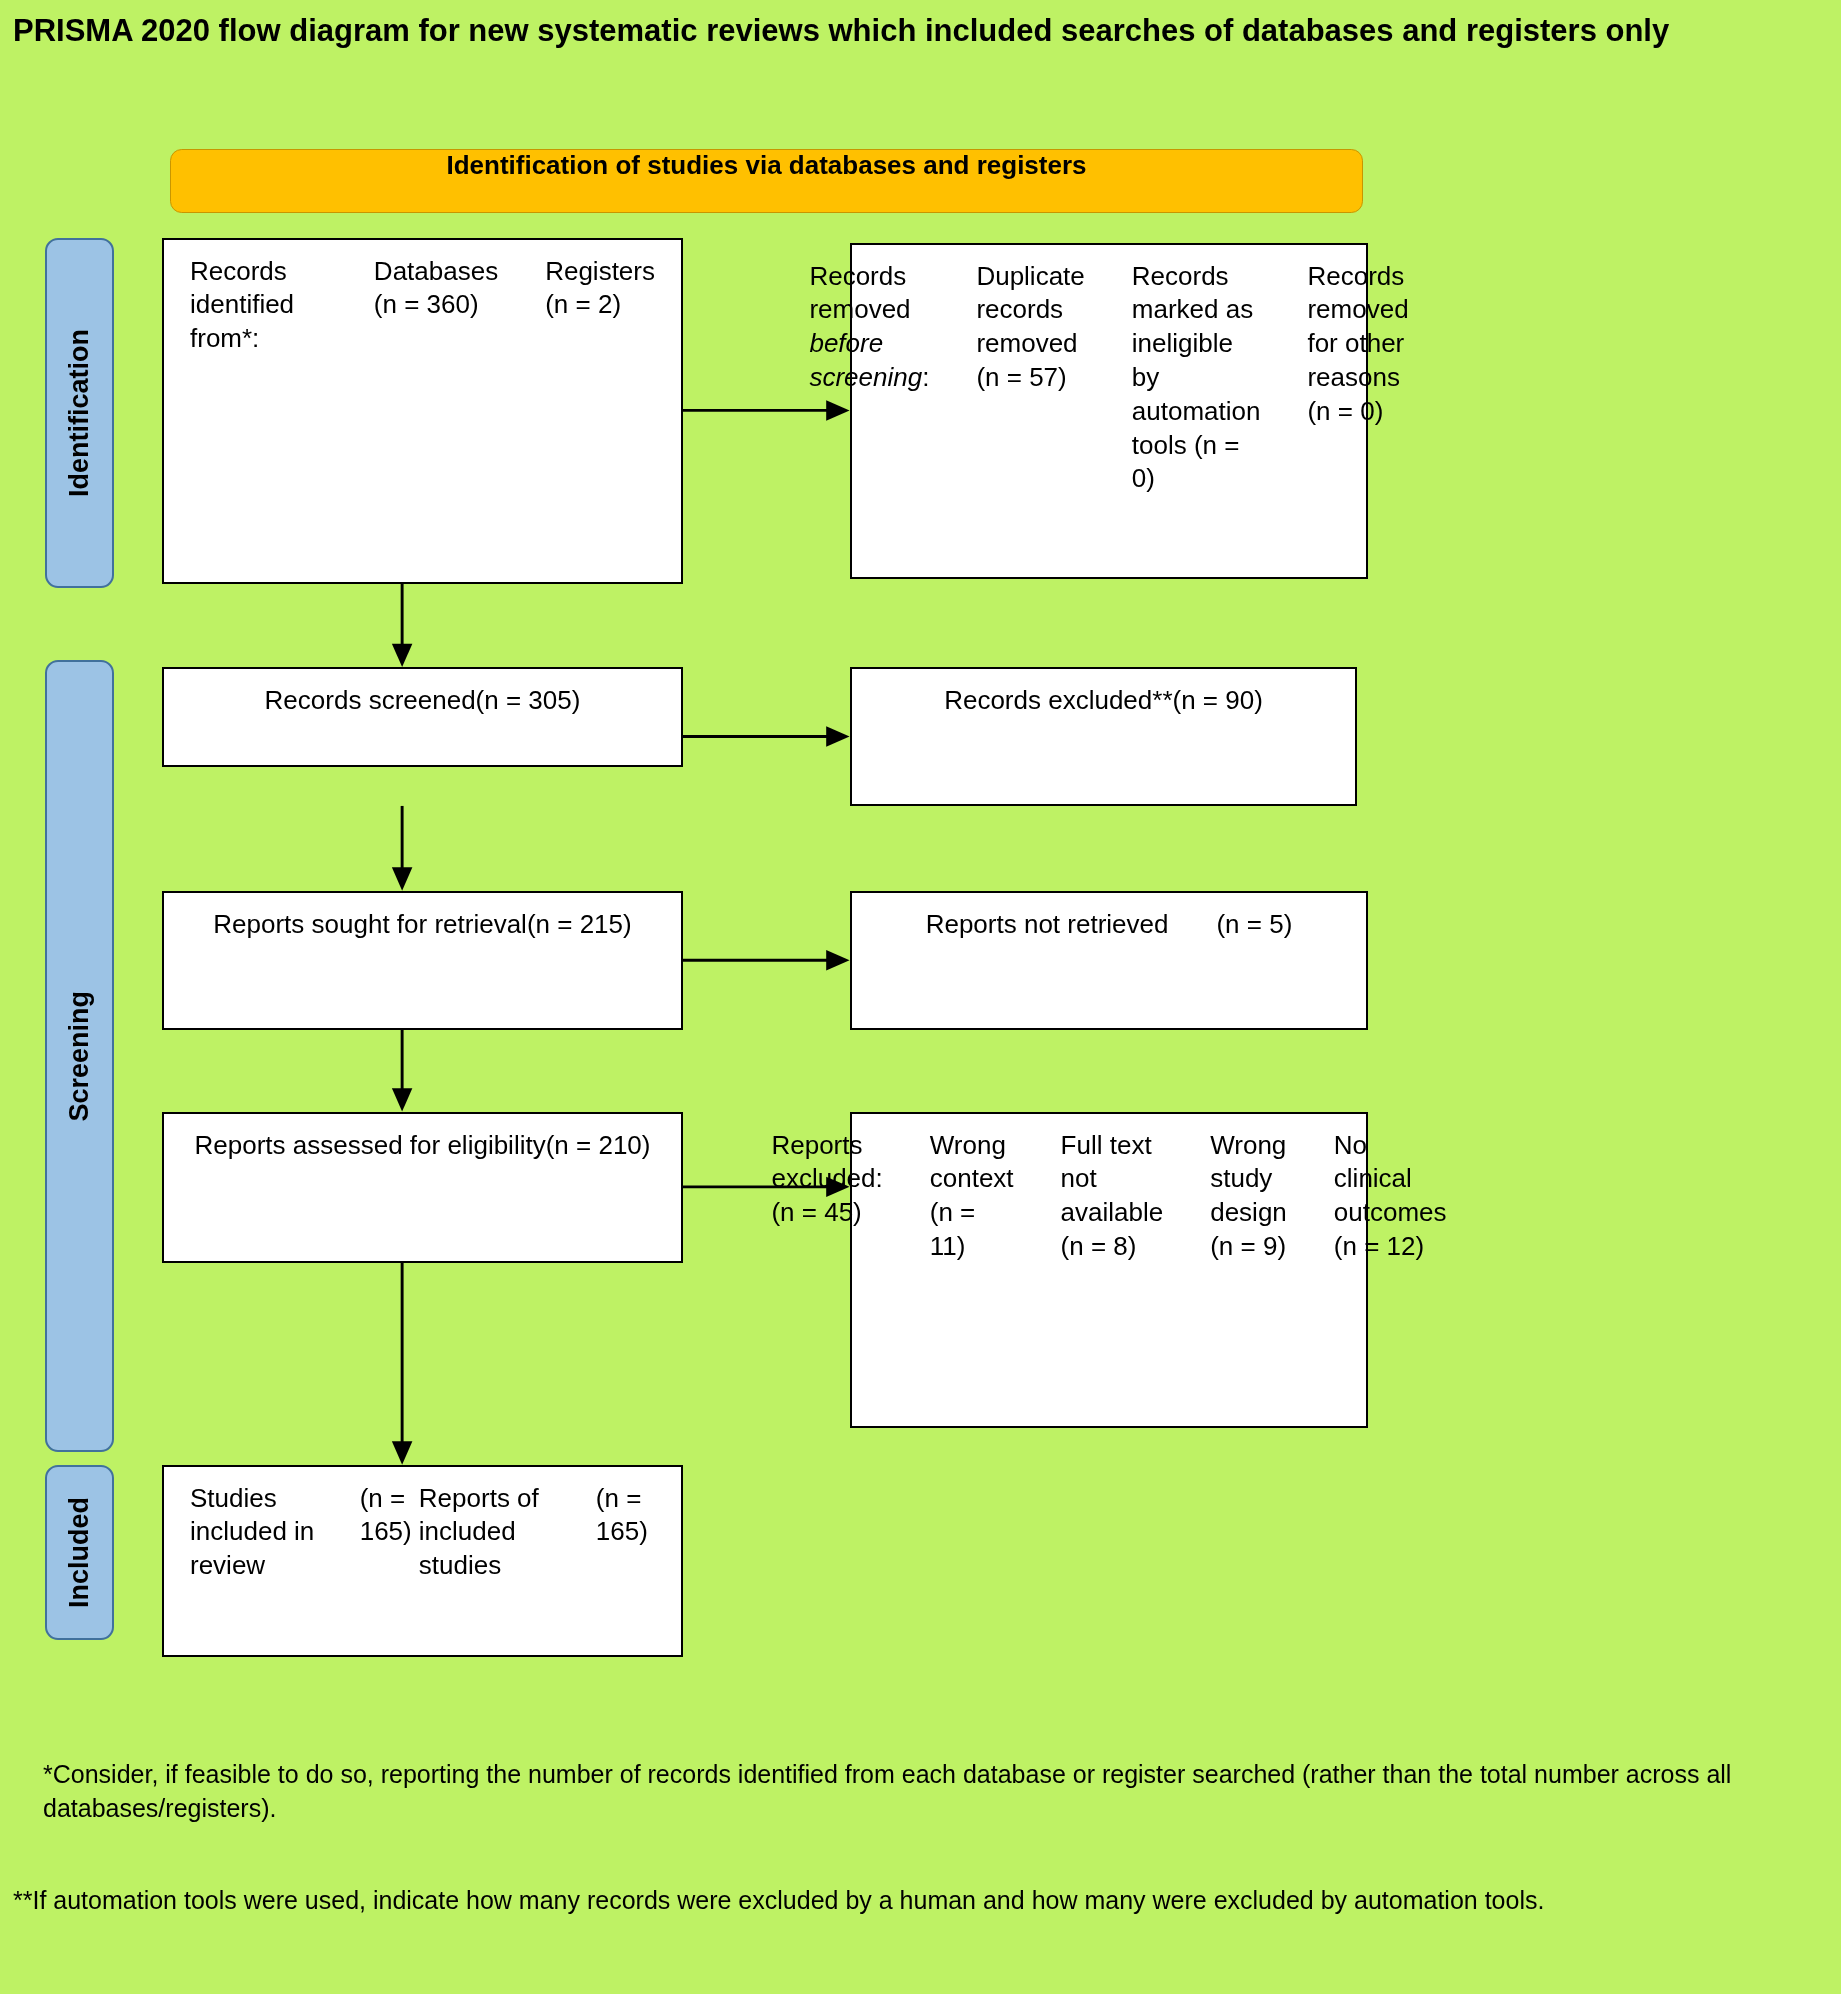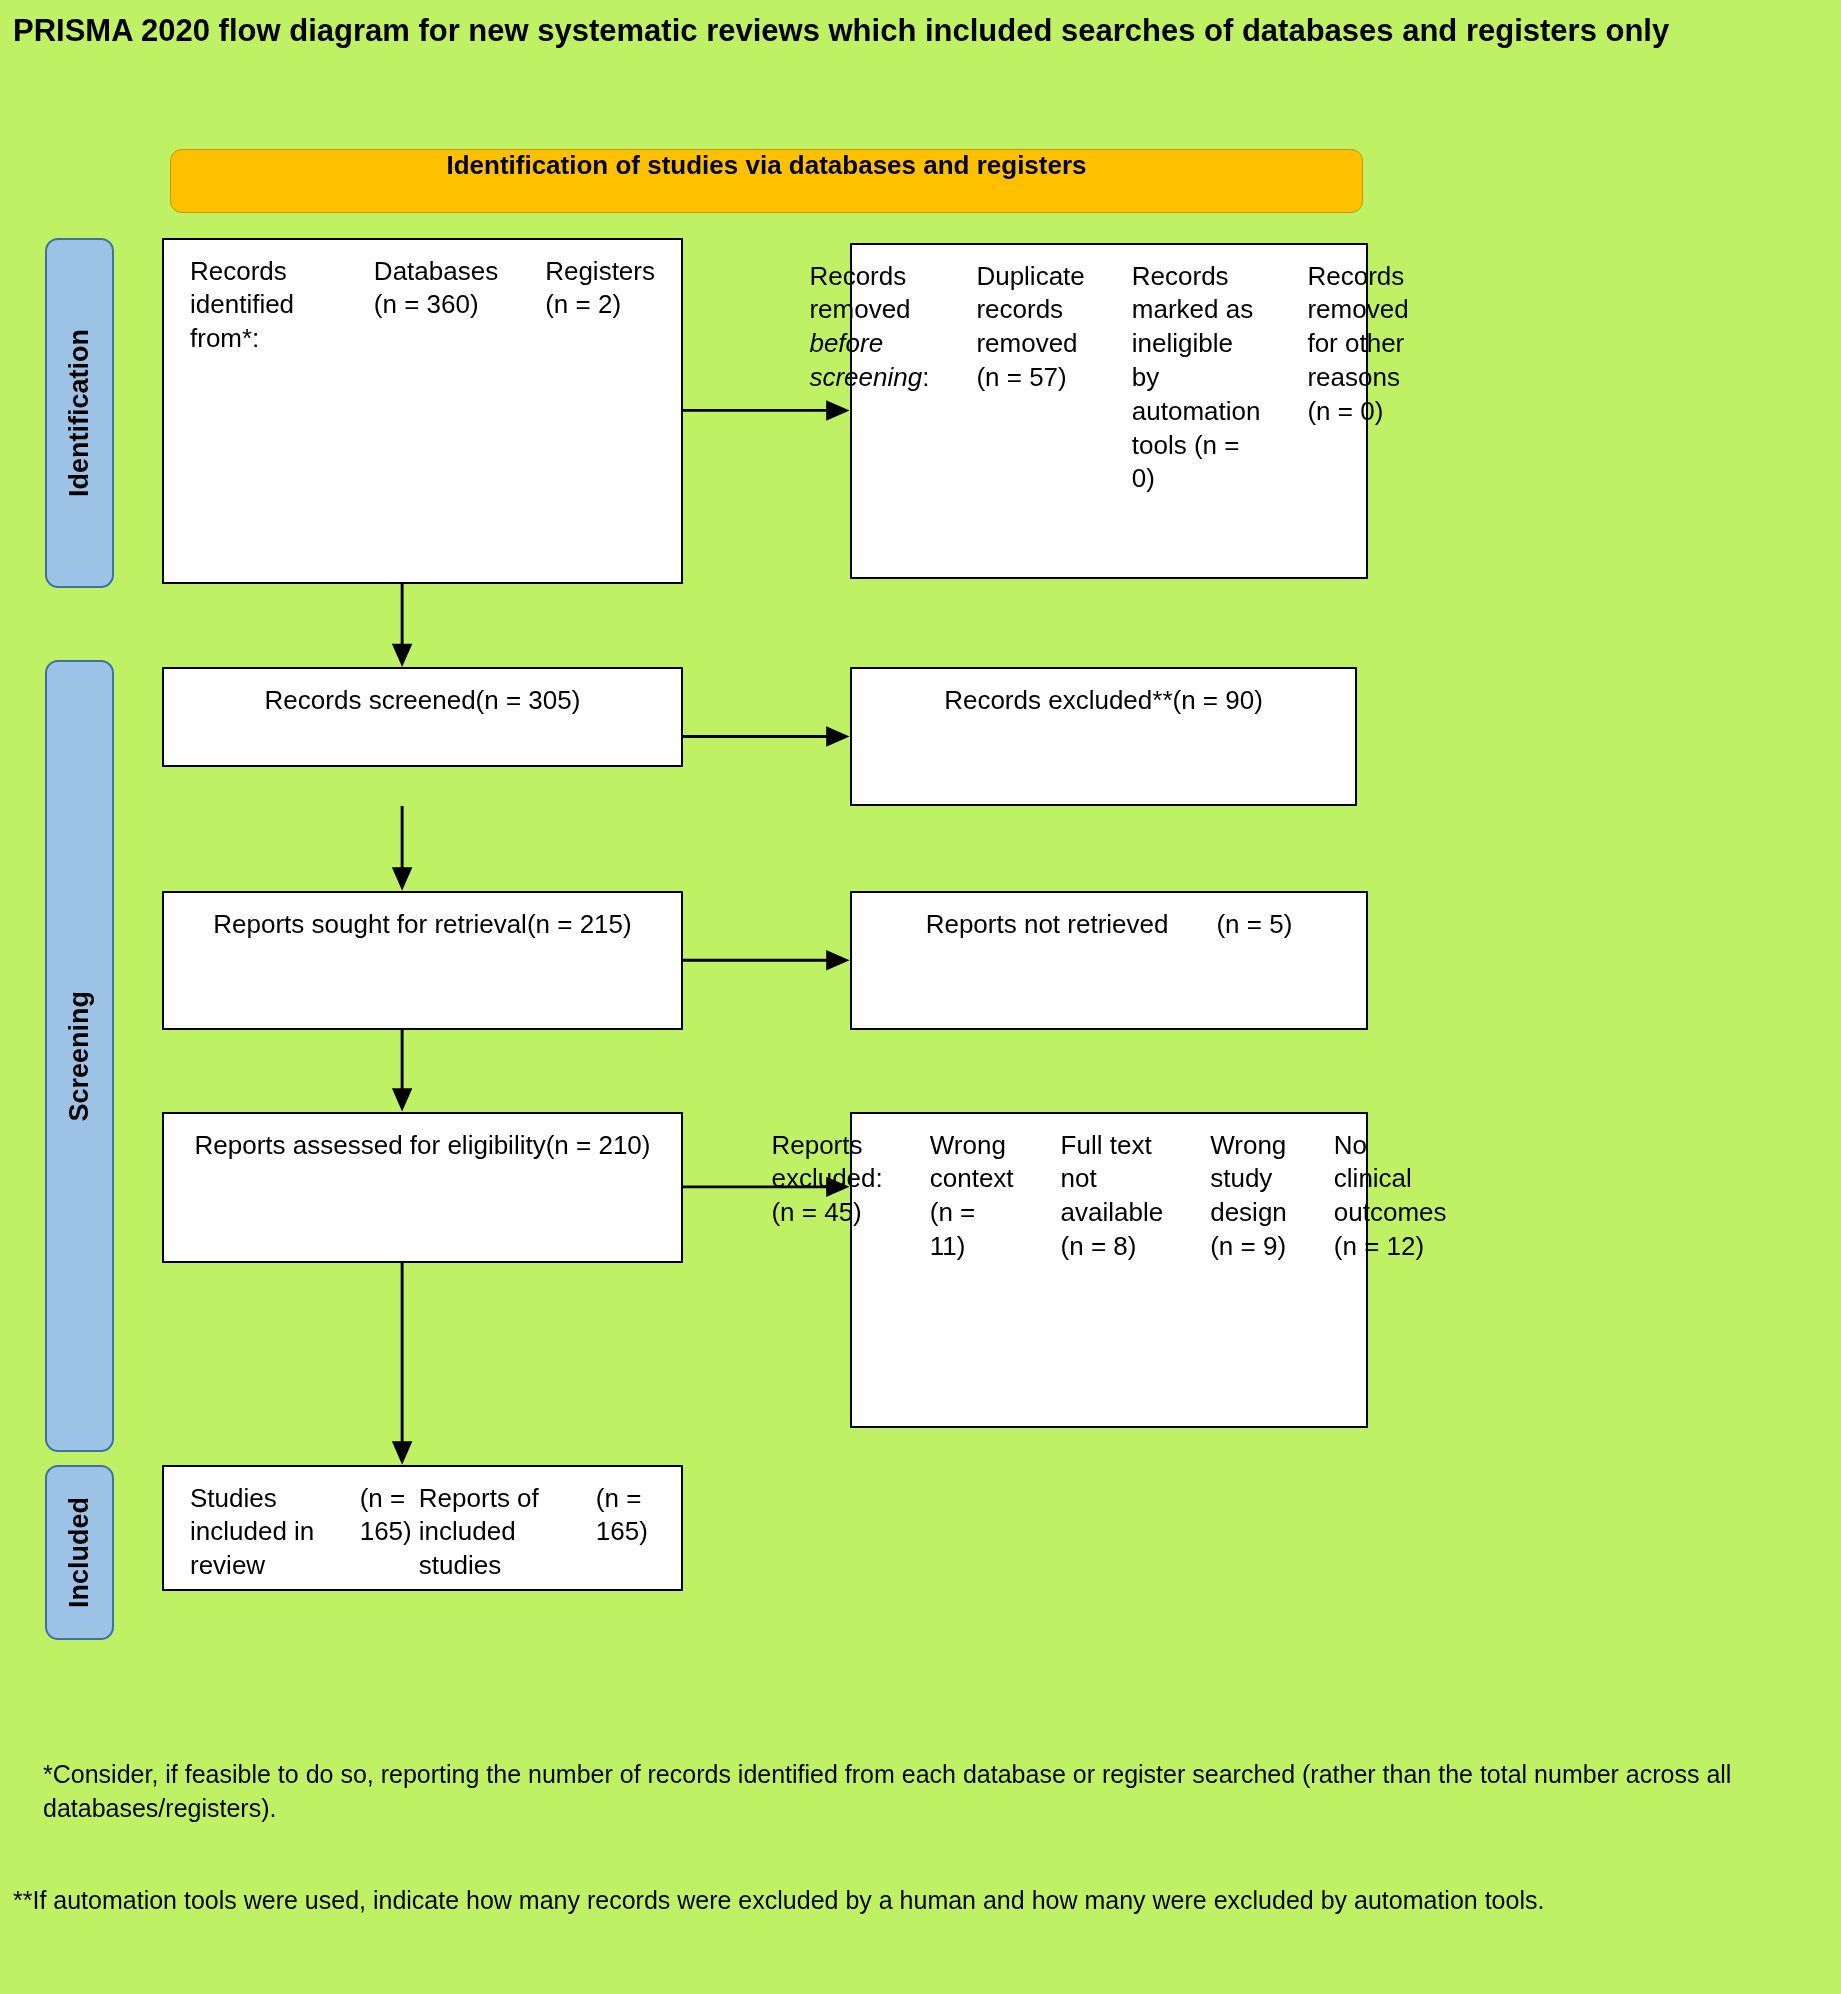--- a/index.html
+++ b/index.html
@@ -73,21 +73,21 @@
   .italic { font-style: italic; }
   .box-records-identified { left: 162px;  top: 238px;  width: 521px; height: 346px; padding: 14.6px 26px; }
   .box-records-removed    { left: 850px; top: 243px;  width: 518px; height: 336px; }
   .box-records-removed .head { max-width: 424px; }
   .box-records-screened   { left: 162px;  top: 667px;  width: 521px; height: 100px; padding: 14.6px 26px; }
   .box-records-excluded   { left: 850px; top: 667px;  width: 507px; height: 139px; }
   .box-reports-sought     { left: 162px;  top: 891px; width: 521px; height: 139px; padding: 14.6px 26px; }
   .box-reports-not-retrieved { left: 850px; top: 891px; width: 518px; height: 139px; gap: 48px; }
   .box-reports-assessed   { left: 162px;  top: 1112px; width: 521px; height: 151px; padding: 14.6px 26px; }
   .box-reports-excluded   { left: 850px; top: 1112px; width: 518px; height: 316px; }
-  .box-studies-included   { left: 162px;  top: 1465px; width: 521px; height: 126px; padding: 14.6px 26px; }
+  .box-studies-included   { left: 162px;  top: 1465px; width: 521px; height: 192px; padding: 14.6px 26px; }
   .arrows {
     position: absolute;
     left: 0; top: 0;
     width: 1841px;
     height: 1995px;
     pointer-events: none;
   }
   .arrows line { stroke: #000000; stroke-width: 4; }
   .arrows polygon { fill: #000000; }
   .footnote {

